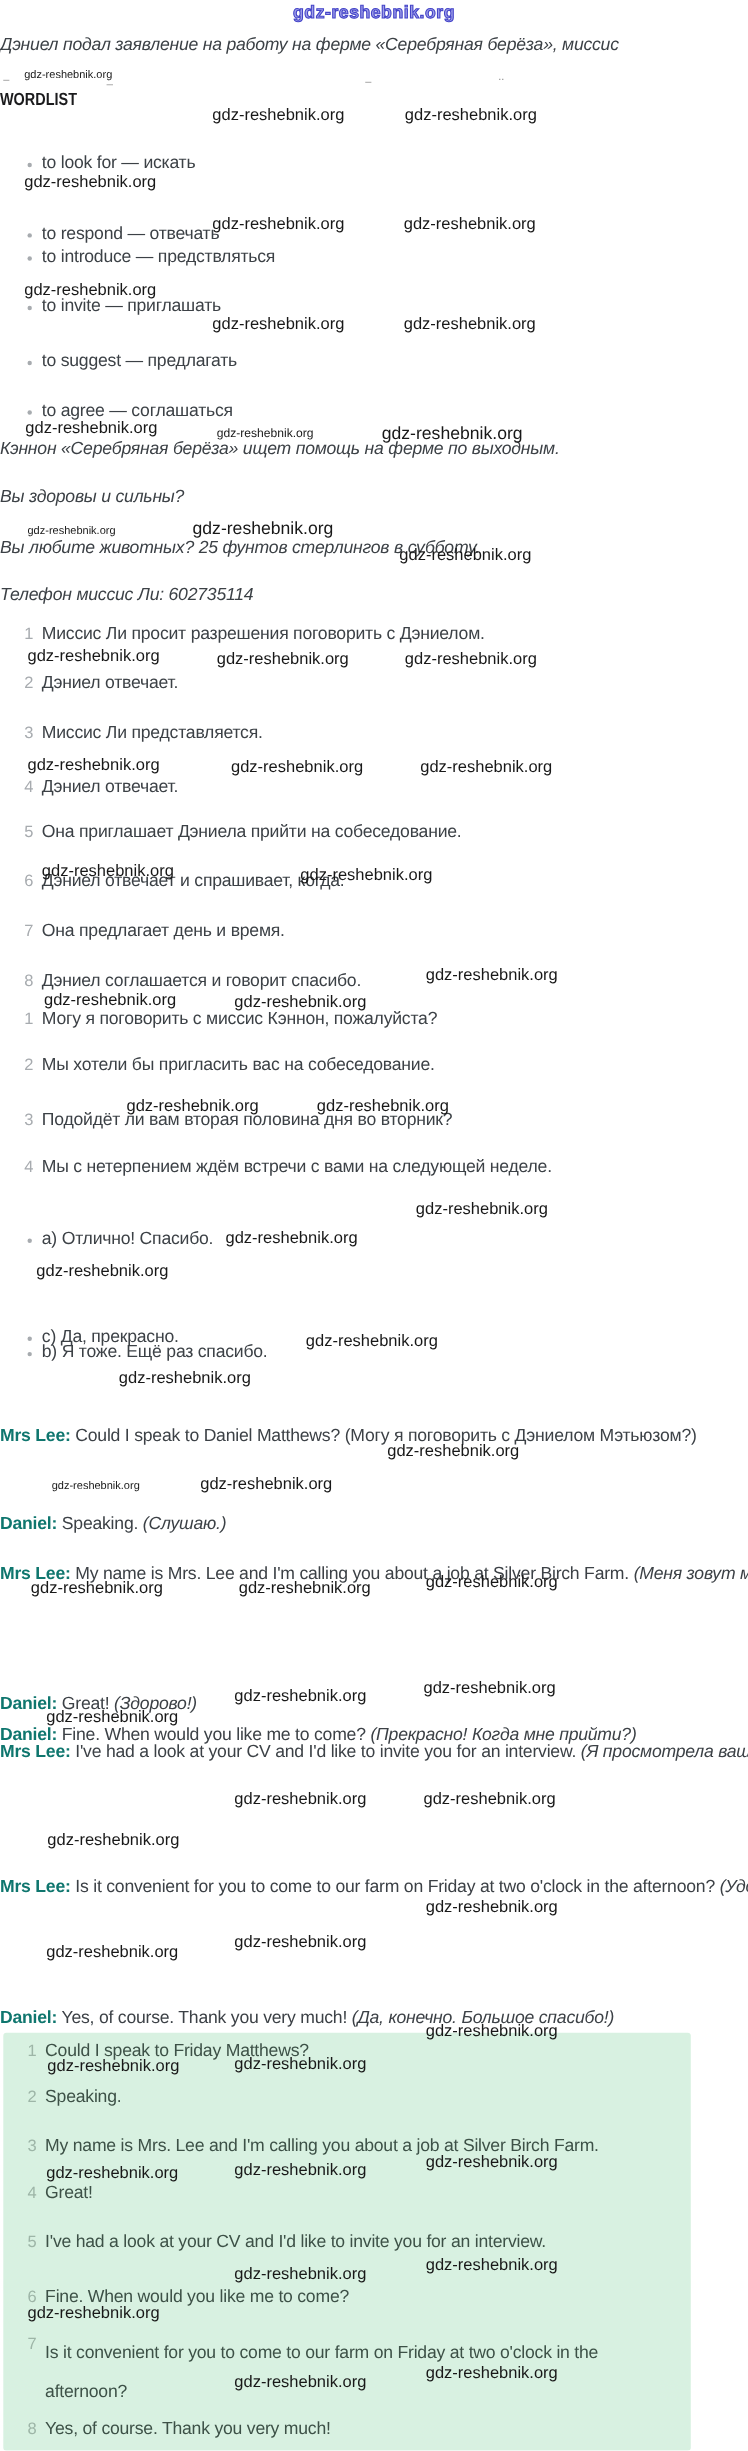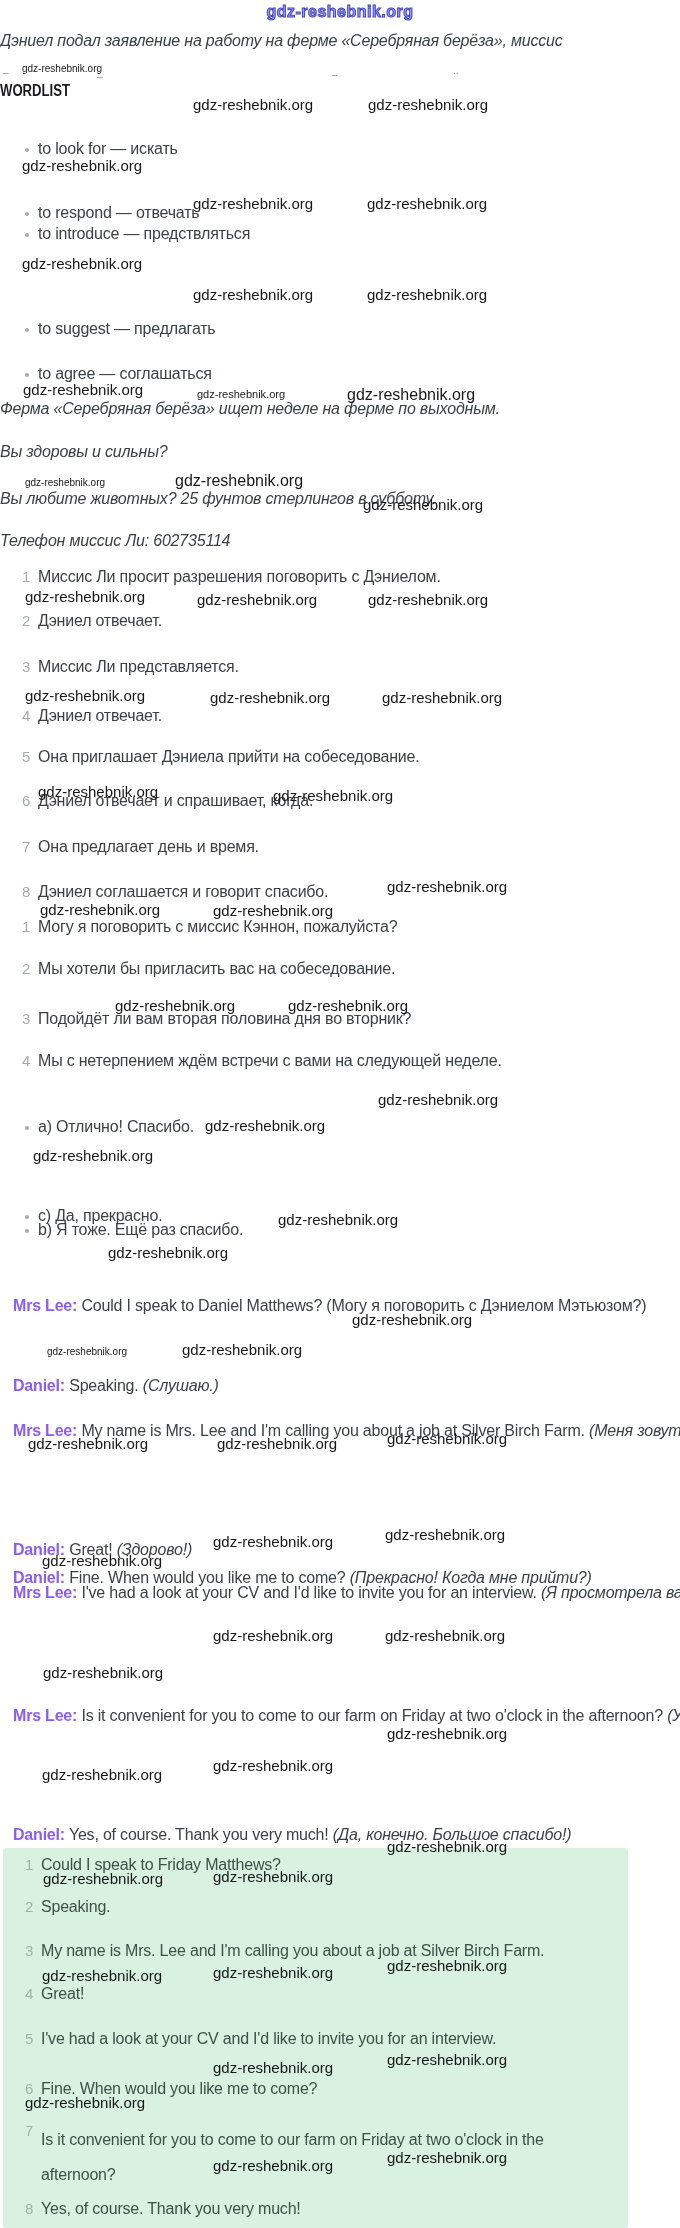--- a/index.html
+++ b/index.html
@@ -26,21 +26,21 @@
   }
   
   .row{position:absolute;left:0;width:680px;height:22px;}
   .row .dot{position:absolute;left:25px;top:8px;width:4px;height:4px;border-radius:50%;background:#a7abaf;}
   .row .num{position:absolute;left:22px;top:0;color:#a7abaf;font-size:15px;}
   .row .txt{position:absolute;left:38px;top:0;font-size:16px;letter-spacing:-.2px;}
   
   .italic-line{left:2px;font-style:italic;font-size:16px;letter-spacing:-.2px;}
   
   .para{left:1px;width:679px;white-space:normal;font-size:16px;line-height:35px;letter-spacing:-.2px;}
-  .sp-b{font-weight:700;color:#8b5cf6;margin-left:13px;}
+  .sp-b{font-weight:700;color:#0f766e;}
   .sp-i{font-style:italic;text-align:center;}
   
   #answer-box{top:1848px;left:3px;width:625px;height:380px;background:#d8f1e1;border-radius:3px;}
   #answer-box .row{width:625px;}
   #answer-box .row .num{color:#9db5a7;}
   #answer-box .row .txt{color:#3d5147;}
   #answer-box .row.wrap2 .txt{white-space:normal;width:575px;line-height:35px;}
 </style>
 </head>
 <body>
@@ -88,29 +88,33 @@
       <span class="txt">to look for — искать</span>
     </div>
     <div class="row" style="top: 183px; margin-top: 21px;">
       <span class="dot"></span>
       <span class="txt">to respond — отвечать</span>
     </div>
     <div class="row" style="top: 225px;">
       <span class="dot"></span>
       <span class="txt">to introduce — предствляться</span>
     </div>
+    <div class="row" style="top: 270px;">
+      <span class="dot"></span>
+      <span class="txt">to invite — приглашать</span>
+    </div>
     <div class="row" style="top: 320px;">
       <span class="dot"></span>
       <span class="txt">to suggest — предлагать</span>
     </div>
     <div class="row" style="top: 365px;">
       <span class="dot"></span>
       <span class="txt">to agree — соглашаться</span>
     </div>
-    <div class="italic-line" style="top: 400px;">Ферма «Серебряная берёза» ищет неделе на ферме по выходным.</div>
+    <div class="italic-line" style="top: 400px;">Кэннон «Серебряная берёза» ищет помощь на ферме по выходным.</div>
     <div class="italic-line" style="top: 443px;">Вы здоровы и сильны?</div>
     <div class="italic-line" style="top: 490px;">Вы любите животных? 25 фунтов стерлингов в субботу.</div>
     <div class="italic-line" style="top: 532px;">Телефон миссис Ли: 602735114</div>
     <div class="row" style="top: 568px;">
       <span class="num">1</span>
       <span class="txt">Миссис Ли просит разрешения поговорить с Дэниелом.</span>
     </div>
     <div class="row" style="top: 612px;">
       <span class="num">2</span>
       <span class="txt">Дэниел отвечает.</span>

